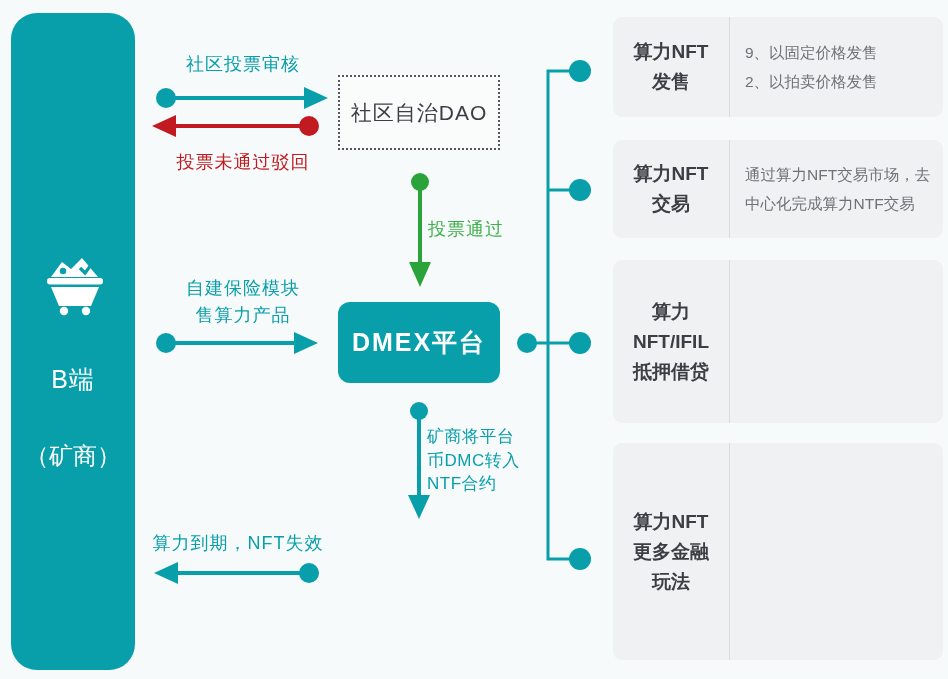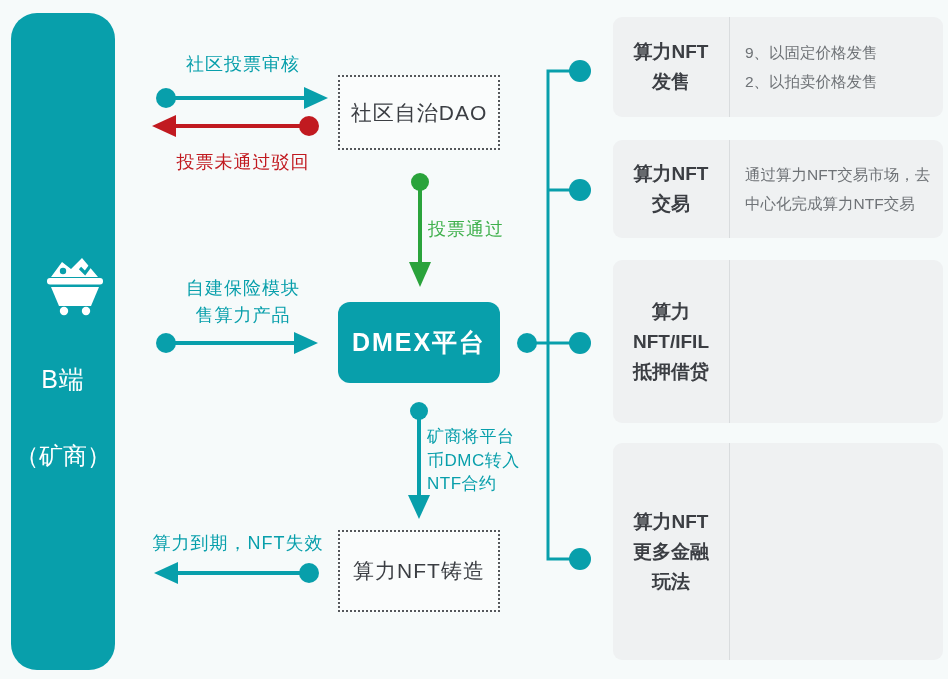--- a/index.html
+++ b/index.html
@@ -17,21 +17,21 @@
   .fill-red{fill:var(--red);}   .stroke-red{stroke:var(--red);}
   .fill-green{fill:var(--green);} .stroke-green{stroke:var(--green);}
   .fill-white{fill:var(--white);}
 
   .edge-label{position:absolute;font-size:18px;font-weight:500;letter-spacing:1px;
     color:var(--teal);white-space:pre-line;}
   .edge-label.center{text-align:center;}
   .edge-label.red{color:var(--red);}
   .edge-label.green{color:var(--green_text);}
 
-  .actor{position:absolute;left:11px;top:13px;width:104px;height:657px;
+  .actor{position:absolute;left:11px;top:13px;width:124px;height:657px;
     background:var(--teal);border-radius:26px;}
   .actor .icon{position:absolute;left:30px;top:237px;width:68px;height:68px;}
   .actor .name{position:absolute;top:350px;left:0;width:100%;text-align:center;
     color:var(--white);font-size:25px;font-weight:500;letter-spacing:1px;}
   .actor .subtitle{position:absolute;top:387px;left:0;width:100%;text-align:center;
     color:var(--white);font-size:24px;font-weight:500;margin-top:40px;}
 
   .node{position:absolute;left:338px;width:162px;display:flex;align-items:center;
     justify-content:center;font-size:21px;color:var(--title_text);letter-spacing:1px;}
   .node.dotted{border:2px dotted var(--box_border);background:#fafcfc;}
@@ -109,21 +109,20 @@
       <polygon class="fill-white" points="10,37 58,37 50,56 18,56"></polygon>
       <circle class="fill-white" cx="23" cy="61" r="4.2"></circle>
       <circle class="fill-white" cx="45" cy="61" r="4.2"></circle>
     </svg>
     <div class="name">B端</div>
     <div class="subtitle">（矿商）</div>
   </div>
 
   <div class="node dotted node-dao">社区自治DAO</div>
   <div class="node node-dmex">DMEX平台</div>
-  <div class="node dotted node-mint">算力NFT铸造</div>
 
   <div class="edge-label center red" style="left:148px;top:150px;width:190px;">投票未通过驳回</div>
   <div class="edge-label center" style="left:148px;top:52px;width:190px;">社区投票审核</div>
   <div class="edge-label green" style="left:428px;top:217px;">投票通过</div>
   <div class="edge-label center" style="left:148px;top:275px;width:190px;line-height:27px;">自建保险模块
 售算力产品</div>
   <div class="edge-label" style="left:427px;top:425px;font-size:17px;line-height:23.5px;letter-spacing:0.5px;">矿商将平台
 币DMC转入
 NTF合约</div>
   <div class="edge-label center" style="left:140px;top:531px;width:196px;">算力到期，NFT失效</div>

